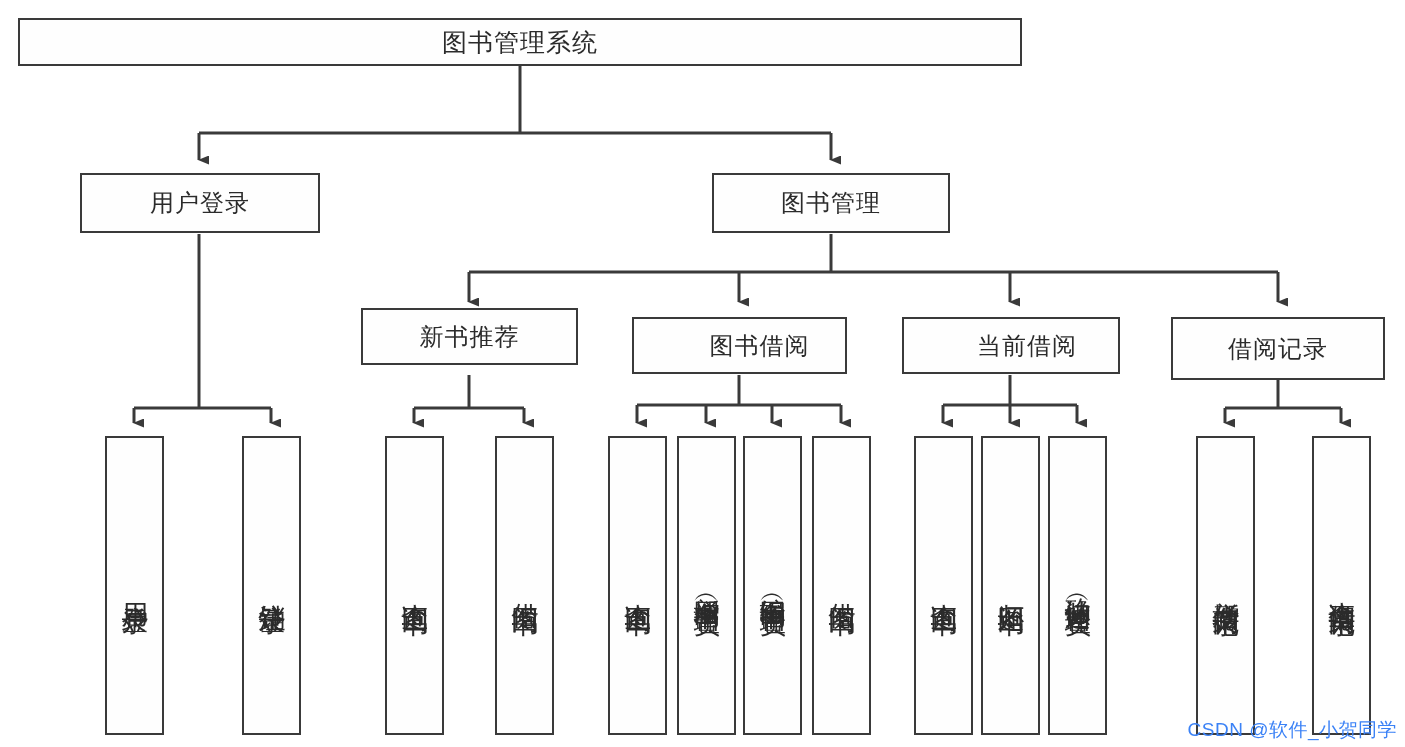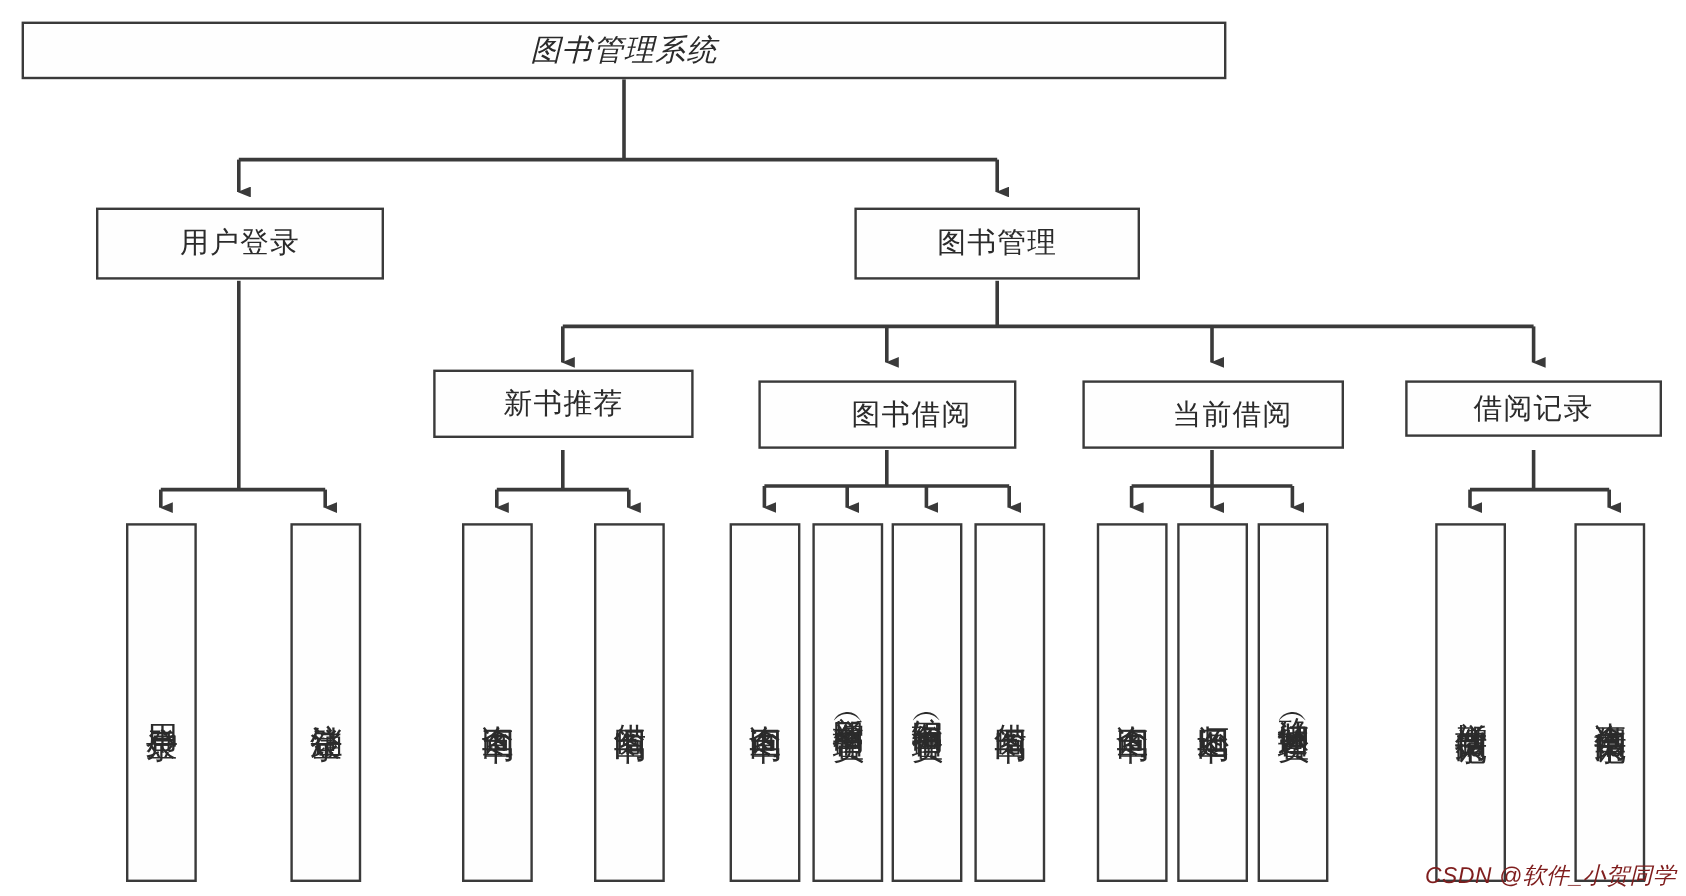--- a/index.html
+++ b/index.html
@@ -41,25 +41,24 @@
     letter-spacing:2px;
     white-space:normal;
     max-height:285px;
   }
   .node.v.tall .lbl{max-height:280px;font-size:26px;}
 
   #watermark{
     position:absolute;
     right:8px;bottom:4px;
     font-size:19px;
-    color:#7f1d1d;
+    color:#3b82f6;
     letter-spacing:0.5px;
     white-space:nowrap;
     pointer-events:none;
-    font-style:italic;
   }
 </style>
 </head>
 <body>
 
 <div id="stage">
 
   <svg id="wires" viewBox="0 0 1405 747">
     <defs>
       <marker id="arrow" markerWidth="9" markerHeight="11" refX="4.5" refY="10" orient="auto" markerUnits="userSpaceOnUse">
@@ -103,41 +102,41 @@
       <path d="M1010,405 L1010,423" marker-end="url(#arrow)"></path>
       <path d="M1077,405 L1077,423" marker-end="url(#arrow)"></path>
 
       <path d="M1278,375 L1278,408"></path>
       <path d="M1225,408 L1341,408"></path>
       <path d="M1225,408 L1225,423" marker-end="url(#arrow)"></path>
       <path d="M1341,408 L1341,423" marker-end="url(#arrow)"></path>
     </g>
   </svg>
 
-  <div class="node h root" style="left:18px;top:18px;width:1004px;height:48px;font-style:italic;">
+  <div class="node h root" style="left:18px;top:18px;width:1004px;height:48px;">
     <span class="lbl">图书管理系统</span>
   </div>
 
   <div class="node h" style="left:80px;top:173px;width:240px;height:60px;">
     <span class="lbl">用户登录</span>
   </div>
   <div class="node h" style="left:712px;top:173px;width:238px;height:60px;justify-content:center;">
     <span class="lbl">图书管理</span>
   </div>
 
   <div class="node h" style="left:361px;top:308px;width:217px;height:57px;">
     <span class="lbl">新书推荐</span>
   </div>
   <div class="node h" style="left:632px;top:317px;width:215px;height:57px;padding-left:40px;">
     <span class="lbl">图书借阅</span>
   </div>
   <div class="node h" style="left:902px;top:317px;width:218px;height:57px;padding-left:32px;">
     <span class="lbl">当前借阅</span>
   </div>
-  <div class="node h" style="left:1171px;top:317px;width:214px;height:47px;">
+  <div class="node h" style="left:1171px;top:317px;width:214px;height:63px;">
     <span class="lbl">借阅记录</span>
   </div>
 
   <div class="node v" style="left:105px;top:436px;width:59px;height:299px;">
     <span class="lbl">用户登录</span>
   </div>
   <div class="node v" style="left:242px;top:436px;width:59px;height:299px;">
     <span class="lbl">注销登录</span>
   </div>
 

